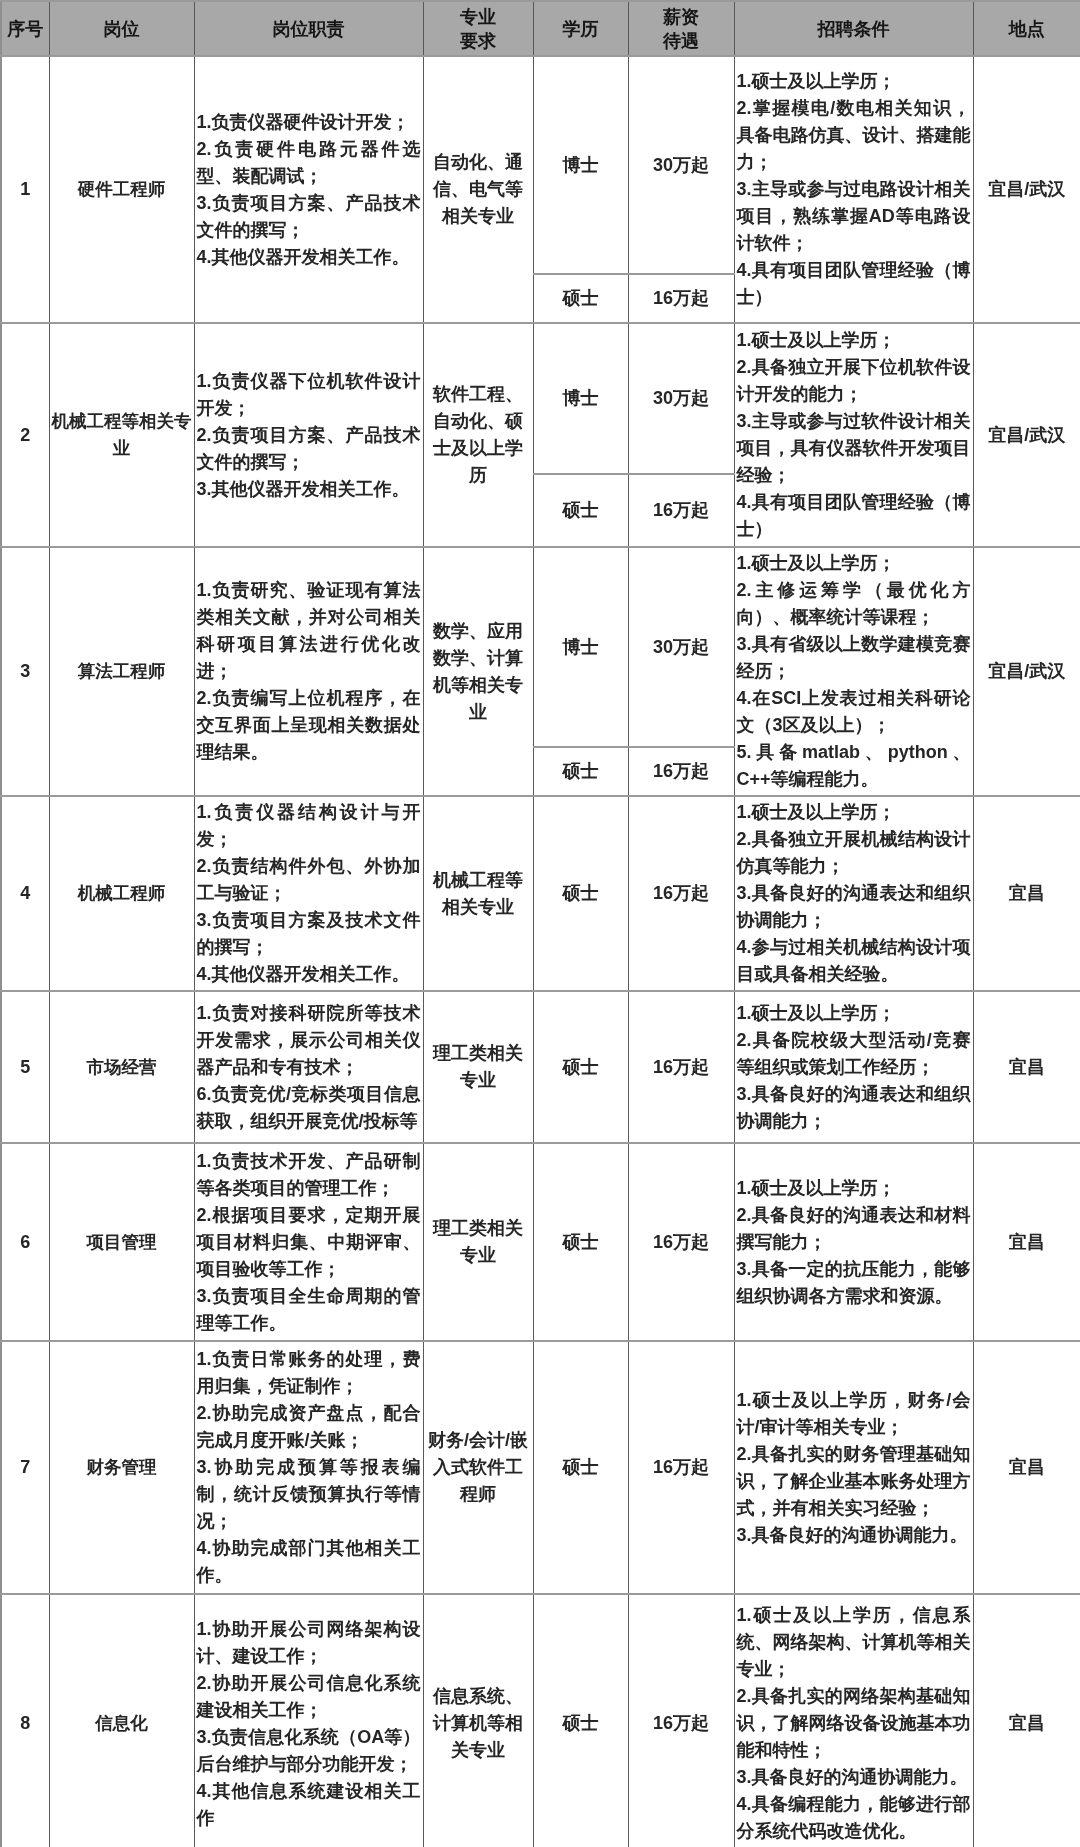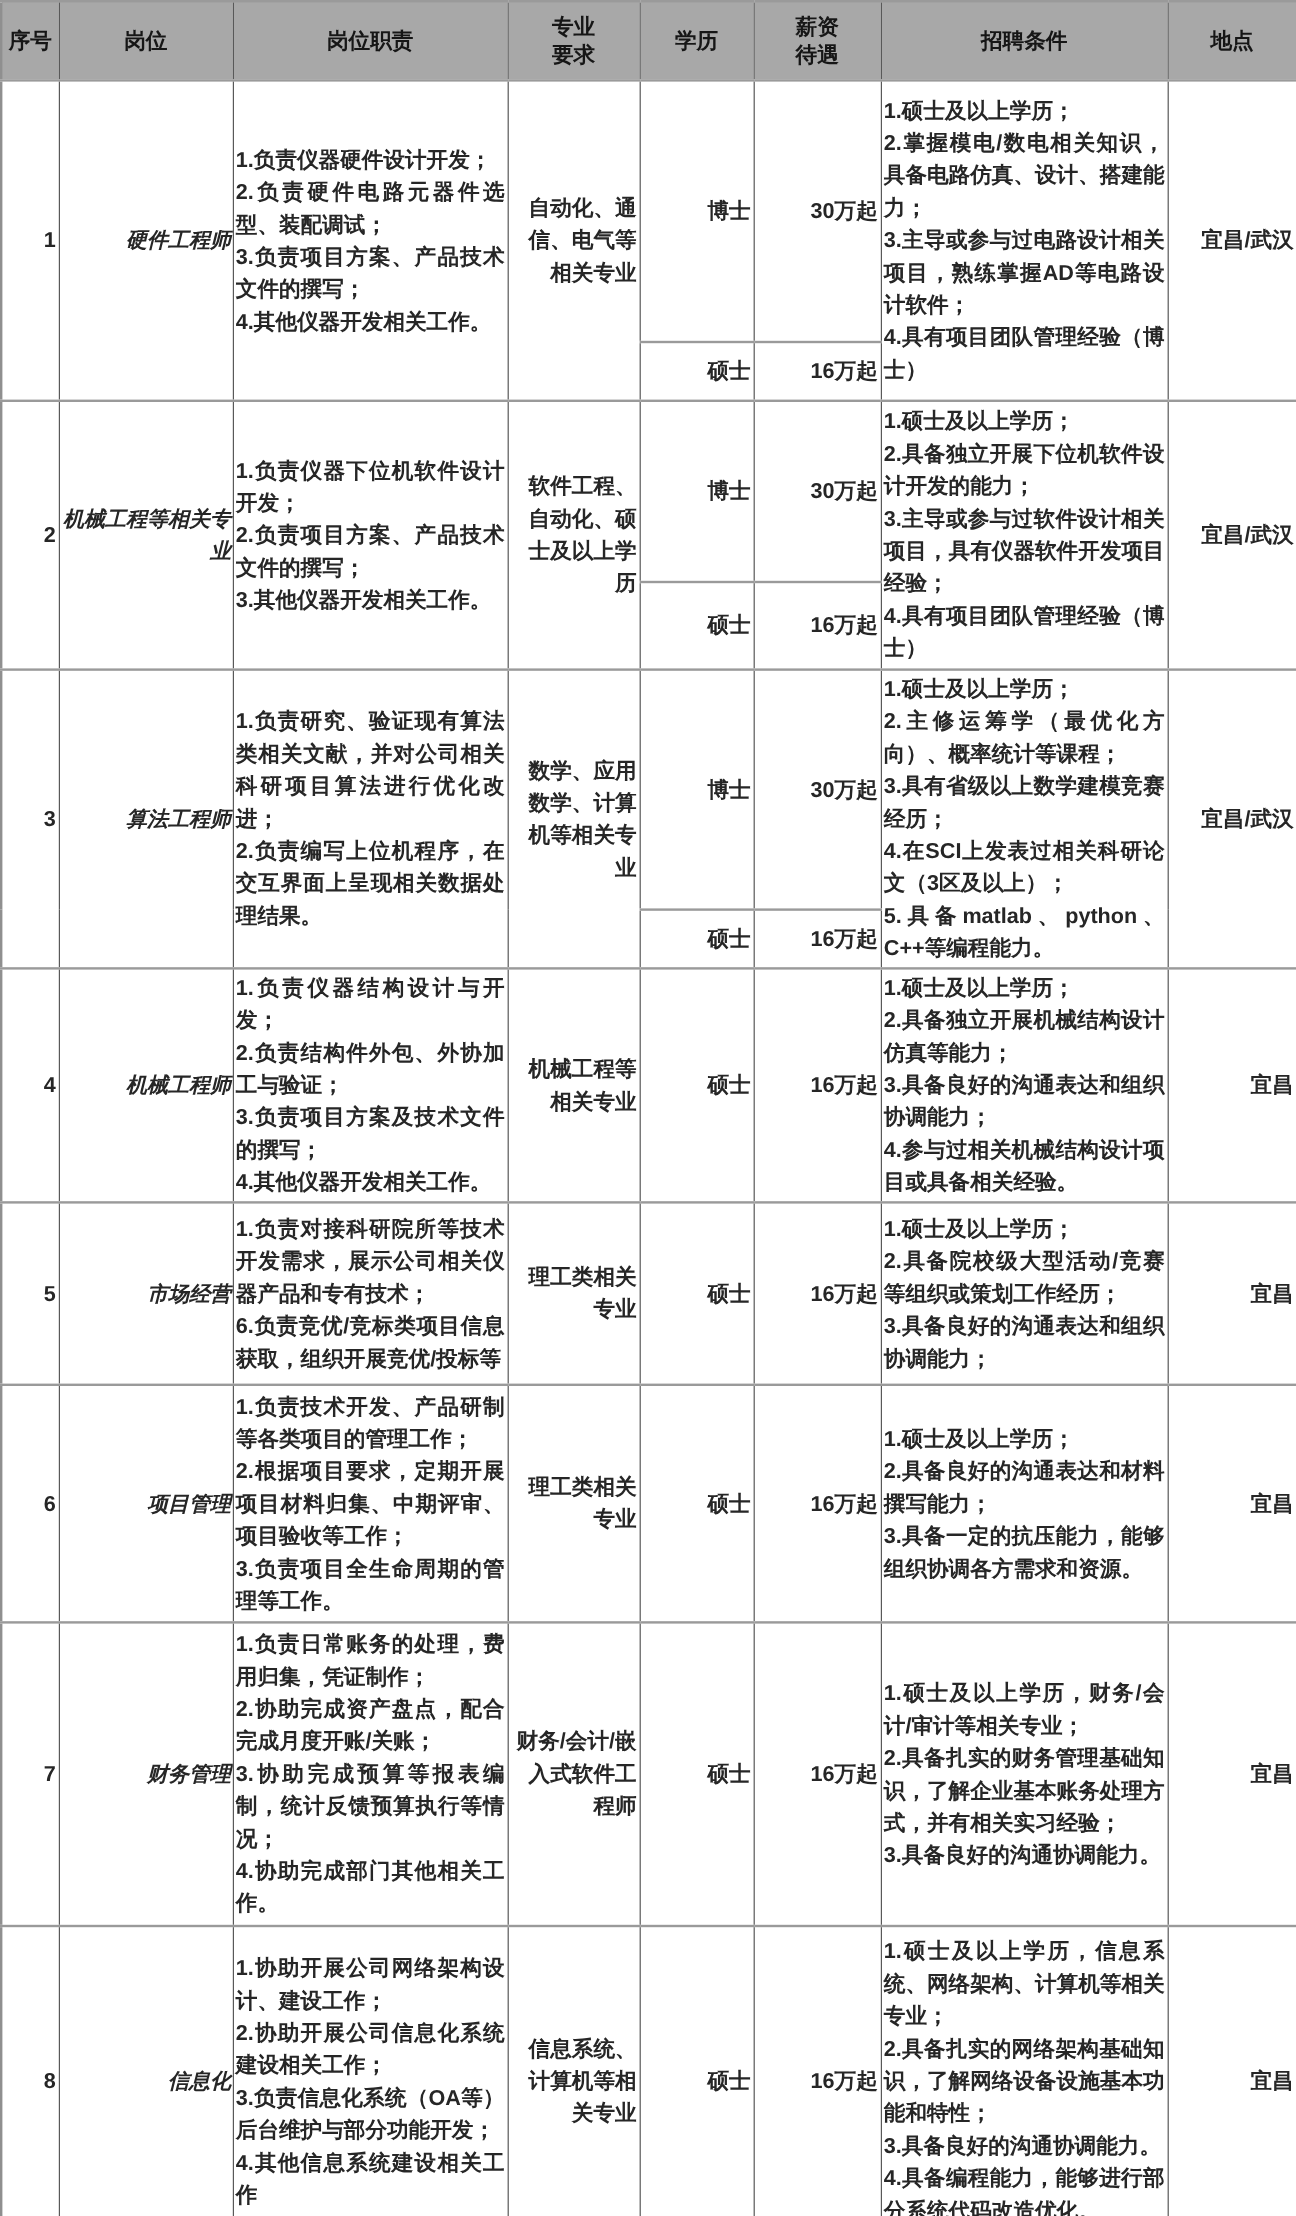--- a/index.html
+++ b/index.html
@@ -4,24 +4,24 @@
 <style>
   html,body{margin:0;padding:0;background:#ffffff;}
   body{width:1080px;font-family:"Liberation Sans",sans-serif;color:#262626;}
   table{border-collapse:collapse;table-layout:fixed;width:1080px;border:2px solid #8f8f8f;}
   th,td{border-left:1px solid #595959;border-right:1px solid #595959;
         border-top:2px solid #9a9a9a;border-bottom:2px solid #9a9a9a;
         overflow:hidden;vertical-align:middle;}
   th{background:#a8a8a8;color:#161616;font-weight:700;font-size:18px;line-height:24px;
      text-align:center;white-space:pre-line;padding:0;}
   td{font-weight:600;font-size:18px;line-height:27px;}
-  td.c{text-align:right;white-space:pre-line;padding:0 2px;}
+  td.c{text-align:center;white-space:pre-line;padding:0 2px;}
   td.txt{text-align:justify;text-justify:inter-character;white-space:pre-line;padding:2px 2px;}
-  td.pos{font-size:17.5px;padding:0 1px;font-style:italic;}
-  tr.hdr{height:66px;}
+  td.pos{font-size:17.5px;padding:0 1px;}
+  tr.hdr{height:55px;}
   tr.r1a{height:218px;} tr.r1b{height:49px;}
   tr.r2a{height:151px;} tr.r2b{height:73px;}
   tr.r3a{height:196px;} tr.r3b{height:48px;}
   tr.r4{height:195px;} tr.r5{height:152px;} tr.r6{height:198px;}
   tr.r7{height:253px;} tr.r8{height:259px;}
 </style>
 </head>
 <body>
 
 <table>

